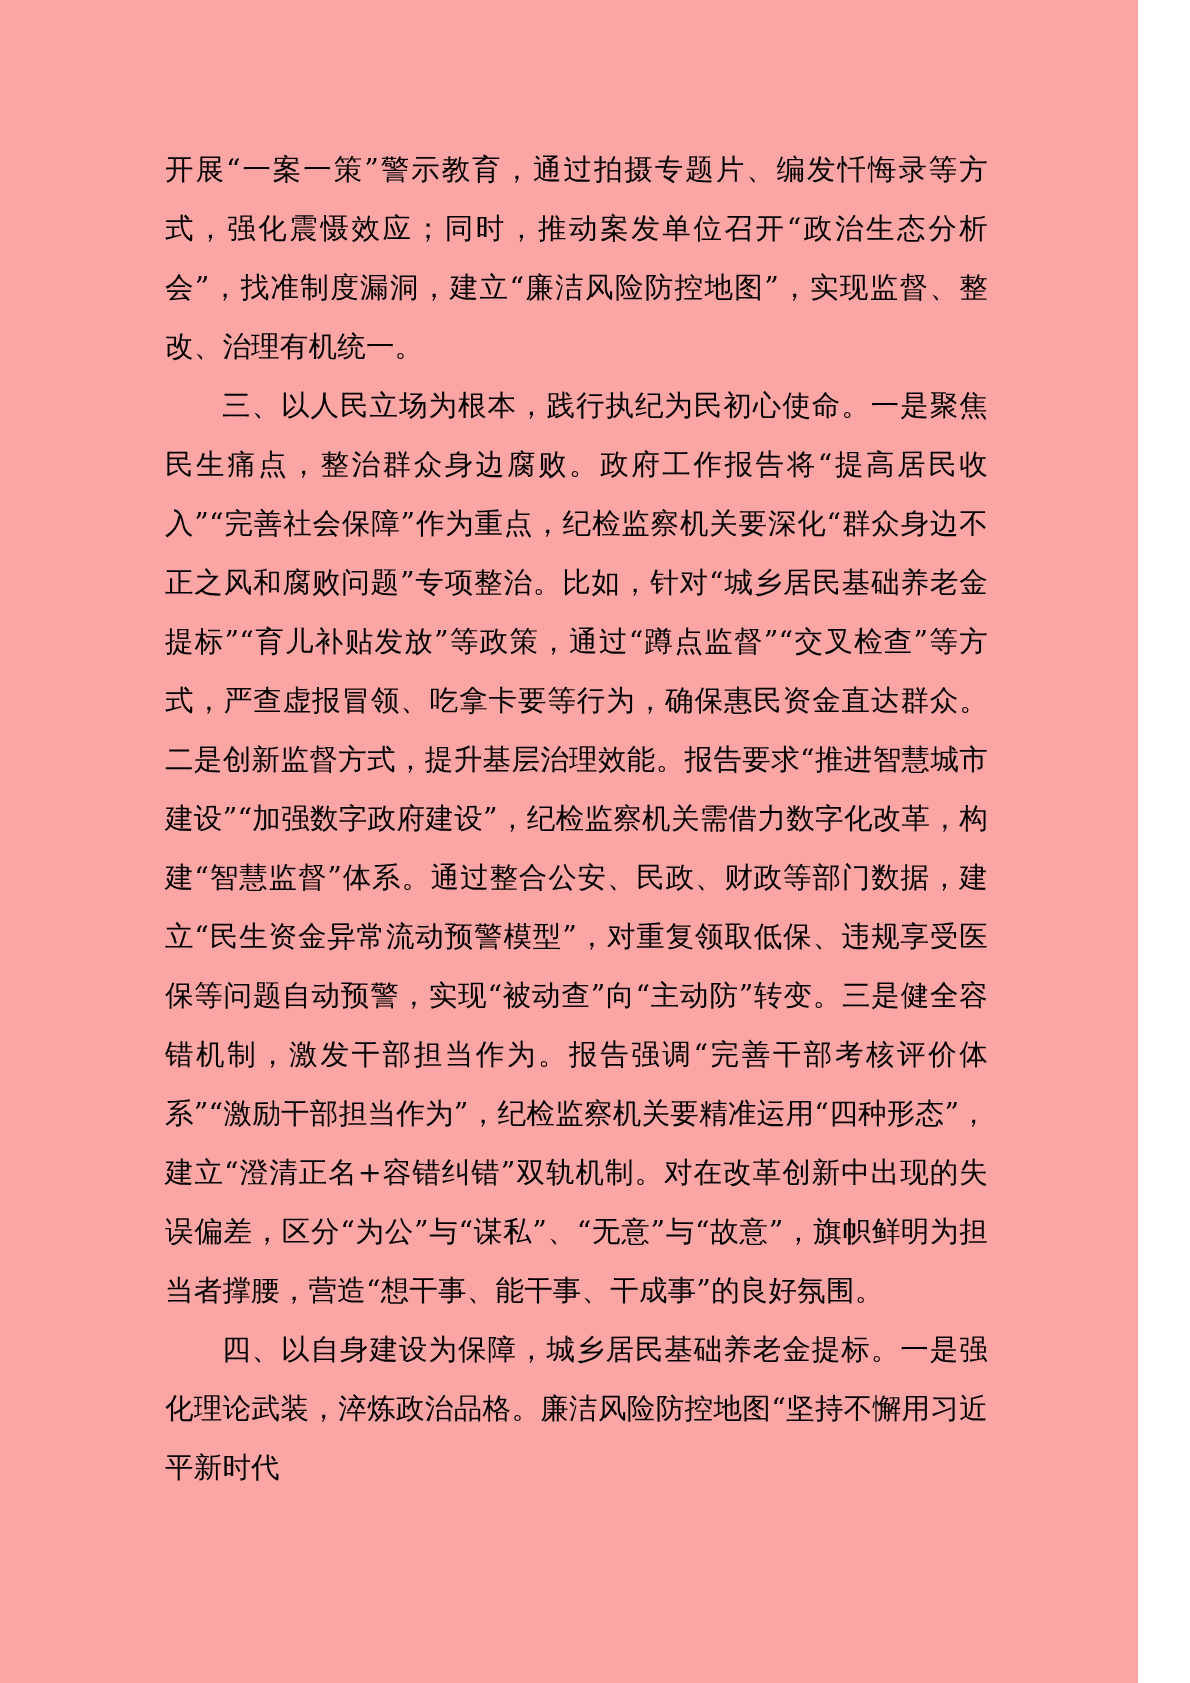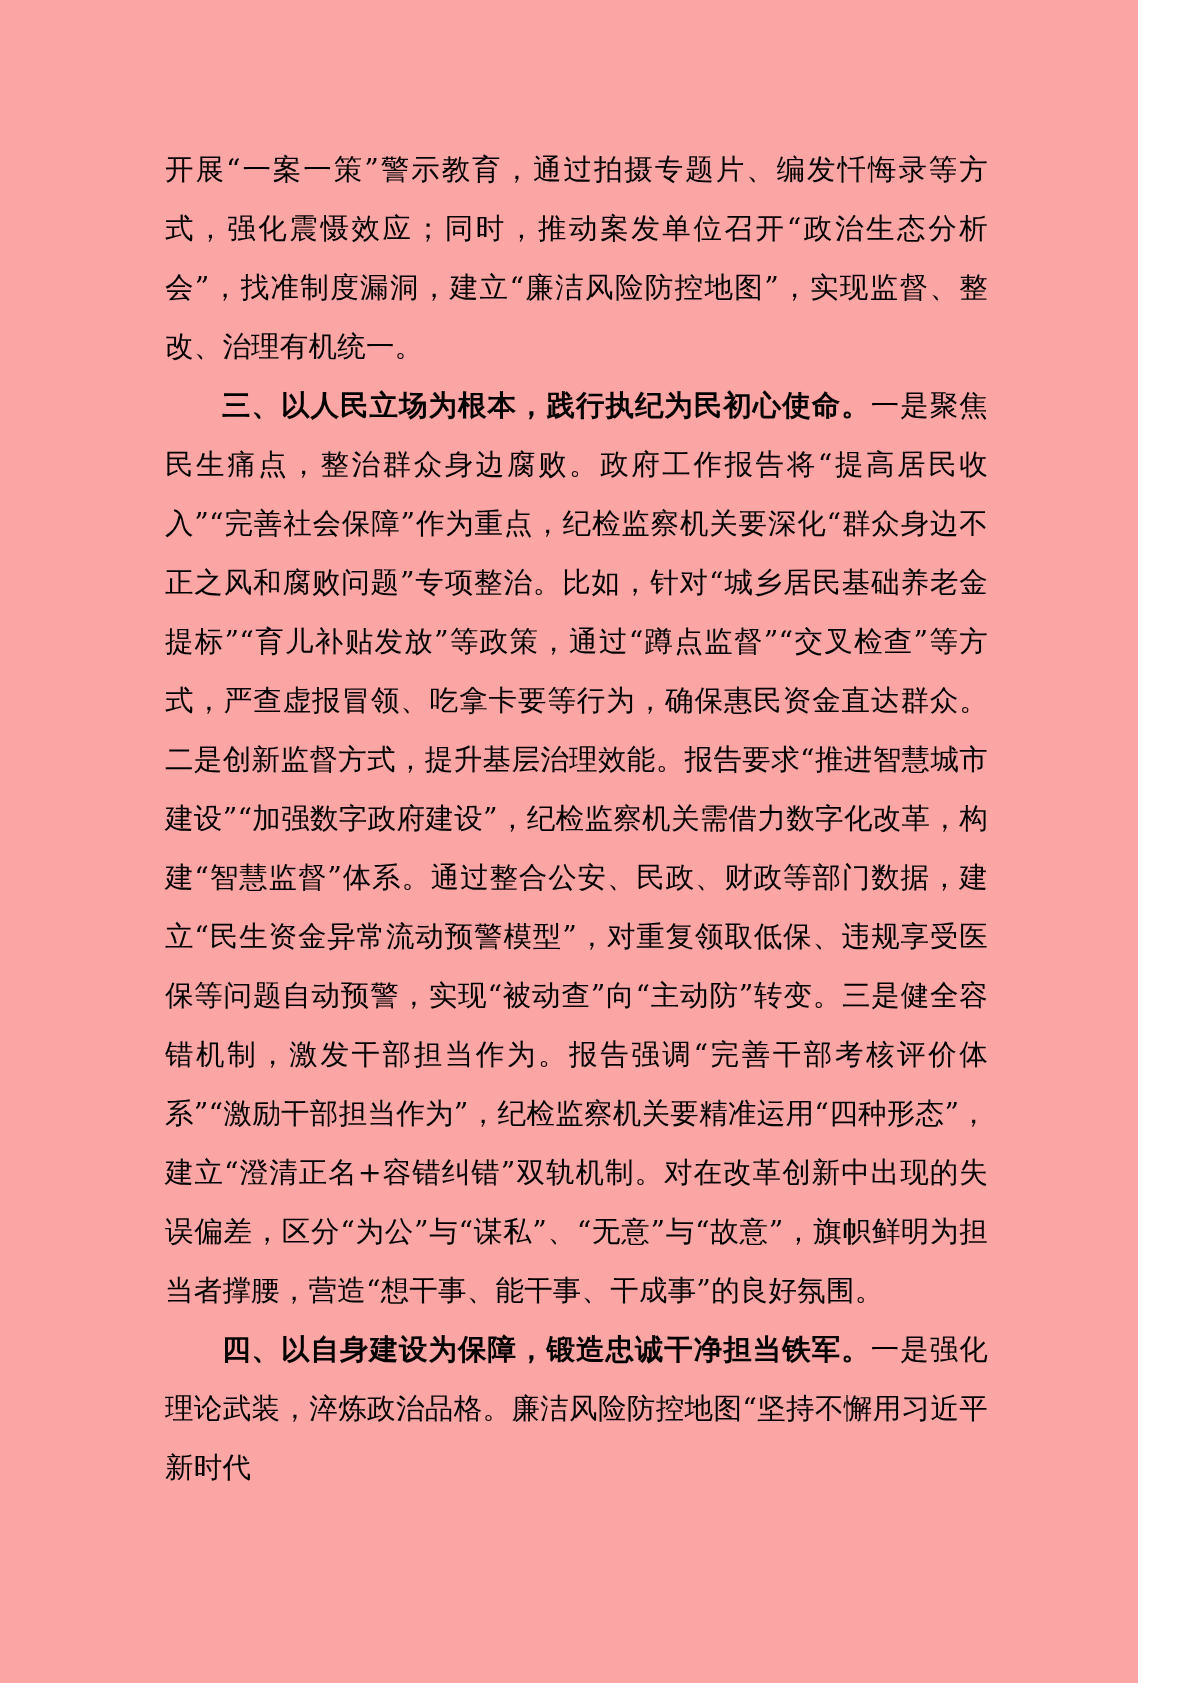--- a/index.html
+++ b/index.html
@@ -31,35 +31,35 @@
     margin: 0 0 0 0;
     text-indent: 0;
   }
   .para.indent {
     text-indent: 2em;
   }
   .para + .para {
     margin-top: 0px;
   }
   .bold-lead {
-    font-weight: bold;
+    font-weight: normal;
   }
 </style>
 </head>
 <body>
 
 <div class="page">
   <div class="doc-body">
 
     <p class="para">
       <span>开展“一案一策”警示教育，通过拍摄专题片、编发忏悔录等方式，强化震慑效应；同时，推动案发单位召开“政治生态分析会”，找准制度漏洞，建立“廉洁风险防控地图”，实现监督、整改、治理有机统一。</span>
     </p>
 
     <p class="para indent">
       <span class="bold-lead">三、以人民立场为根本，践行执纪为民初心使命。</span><span>一是聚焦民生痛点，整治群众身边腐败。政府工作报告将“提高居民收入”“完善社会保障”作为重点，纪检监察机关要深化“群众身边不正之风和腐败问题”专项整治。比如，针对“城乡居民基础养老金提标”“育儿补贴发放”等政策，通过“蹲点监督”“交叉检查”等方式，严查虚报冒领、吃拿卡要等行为，确保惠民资金直达群众。二是创新监督方式，提升基层治理效能。报告要求“推进智慧城市建设”“加强数字政府建设”，纪检监察机关需借力数字化改革，构建“智慧监督”体系。通过整合公安、民政、财政等部门数据，建立“民生资金异常流动预警模型”，对重复领取低保、违规享受医保等问题自动预警，实现“被动查”向“主动防”转变。三是健全容错机制，激发干部担当作为。报告强调“完善干部考核评价体系”“激励干部担当作为”，纪检监察机关要精准运用“四种形态”，建立“澄清正名+容错纠错”双轨机制。对在改革创新中出现的失误偏差，区分“为公”与“谋私”、“无意”与“故意”，旗帜鲜明为担当者撑腰，营造“想干事、能干事、干成事”的良好氛围。</span>
     </p>
 
     <p class="para indent">
-      <span class="bold-lead">四、以自身建设为保障，锻造忠诚干净担当铁军。</span><span>一是强化理论武装，淬炼政治品格。廉洁风险防控地图“坚持不懈用习近平新时代</span>
+      <span class="bold-lead">四、以自身建设为保障，城乡居民基础养老金提标。</span><span>一是强化理论武装，淬炼政治品格。廉洁风险防控地图“坚持不懈用习近平新时代</span>
     </p>
 
   </div>
 </div>
 
 </body></html>

